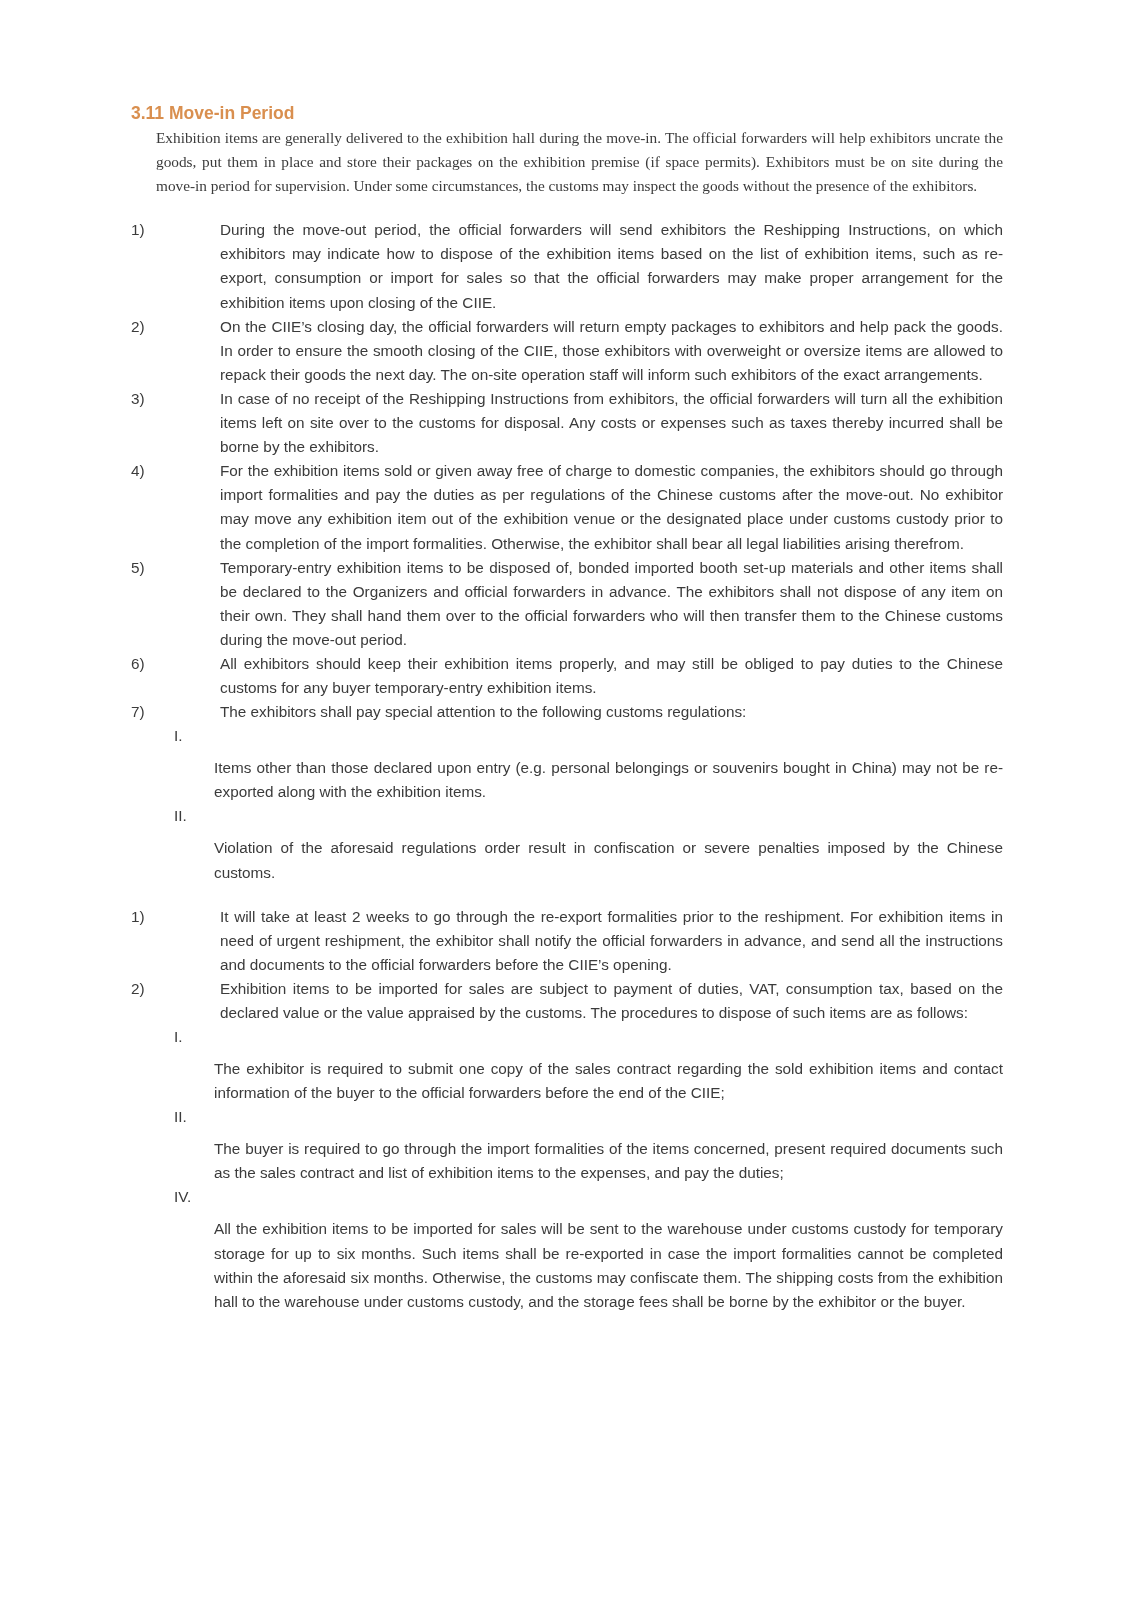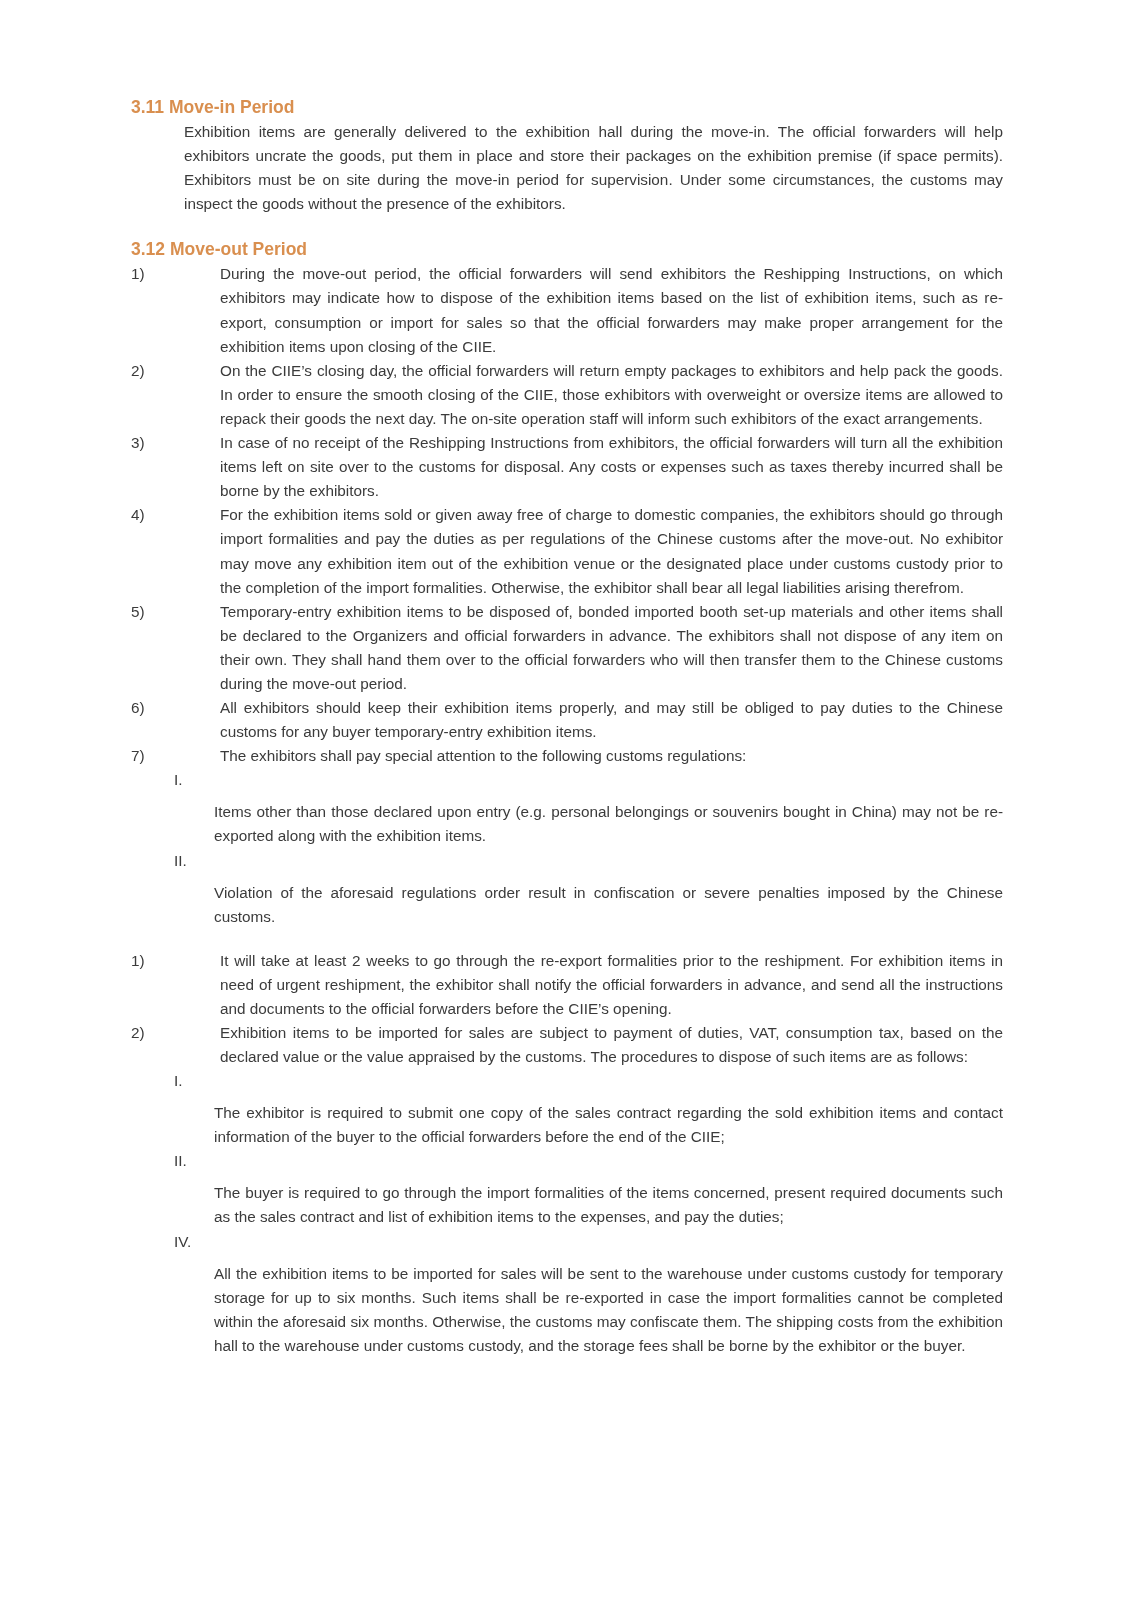--- a/index.html
+++ b/index.html
@@ -1,28 +1,28 @@
 <!DOCTYPE html>
 <html><head>
   <meta charset="utf-8">
   <style>
     html, body { margin: 0; padding: 0; background: #ffffff; }
     body { width: 1131px; height: 1600px; position: relative; overflow: hidden; }
     .page {
-      position: absolute; left: 131px; top: 94px; width: 872px;
+      position: absolute; left: 131px; top: 100px; width: 872px;
       font-family: "Liberation Sans", sans-serif;
       color: #3b3b3b; font-size: 15.3px; line-height: 24.1px;
     }
     .heading {
       color: #d98f4f; font-weight: bold; font-size: 17.5px;
       line-height: 26px; margin: 0; height: 26px;
     }
     .heading .num { display: inline-block; }
     .section { margin-bottom: 20px; }
-    .para { margin: 0 0 0 53px; text-align: justify; }
+    .para { margin: 0 0 0 25px; text-align: justify; font-family: Liberation Serif, serif; }
     .item { display: flex; margin: 0; }
     .item .marker { width: 41px; flex: 0 0 41px; }
     .item .text { flex: 1; text-align: justify; margin-left: 48px; }
     .sub { display: flex; margin-left: 41px; }
     .sub .marker { width: 42px; flex: 0 0 42px; padding-left: 2px; box-sizing: border-box; }
     .sub .text { flex: 1; text-align: justify; margin-top: 32px; }
   </style>
 </head>
 <body>
 
@@ -30,24 +30,20 @@
 
   <div class="section">
     <h2 class="heading">
       <span class="num">3.11</span>
       <span>Move-in Period</span>
     </h2>
     <p class="para">Exhibition items are generally delivered to the exhibition hall during the move-in. The official forwarders will help exhibitors uncrate the goods, put them in place and store their packages on the exhibition premise (if space permits). Exhibitors must be on site during the move-in period for supervision. Under some circumstances, the customs may inspect the goods without the presence of the exhibitors.</p>
   </div>
 
   <div class="section">
-    <h2 class="heading">
-      <span class="num">3.12</span>
-      <span>Move-out Period</span>
-    </h2>
     <div class="item">
       <span class="marker">1)</span>
       <span class="text">During the move-out period, the official forwarders will send exhibitors the Reshipping Instructions, on which exhibitors may indicate how to dispose of the exhibition items based on the list of exhibition items, such as re-export, consumption or import for sales so that the official forwarders may make proper arrangement for the exhibition items upon closing of the CIIE.</span>
     </div>
     <div class="item">
       <span class="marker">2)</span>
       <span class="text">On the CIIE’s closing day, the official forwarders will return empty packages to exhibitors and help pack the goods. In order to ensure the smooth closing of the CIIE, those exhibitors with overweight or oversize items are allowed to repack their goods the next day. The on-site operation staff will inform such exhibitors of the exact arrangements.</span>
     </div>
     <div class="item">
       <span class="marker">3)</span>

